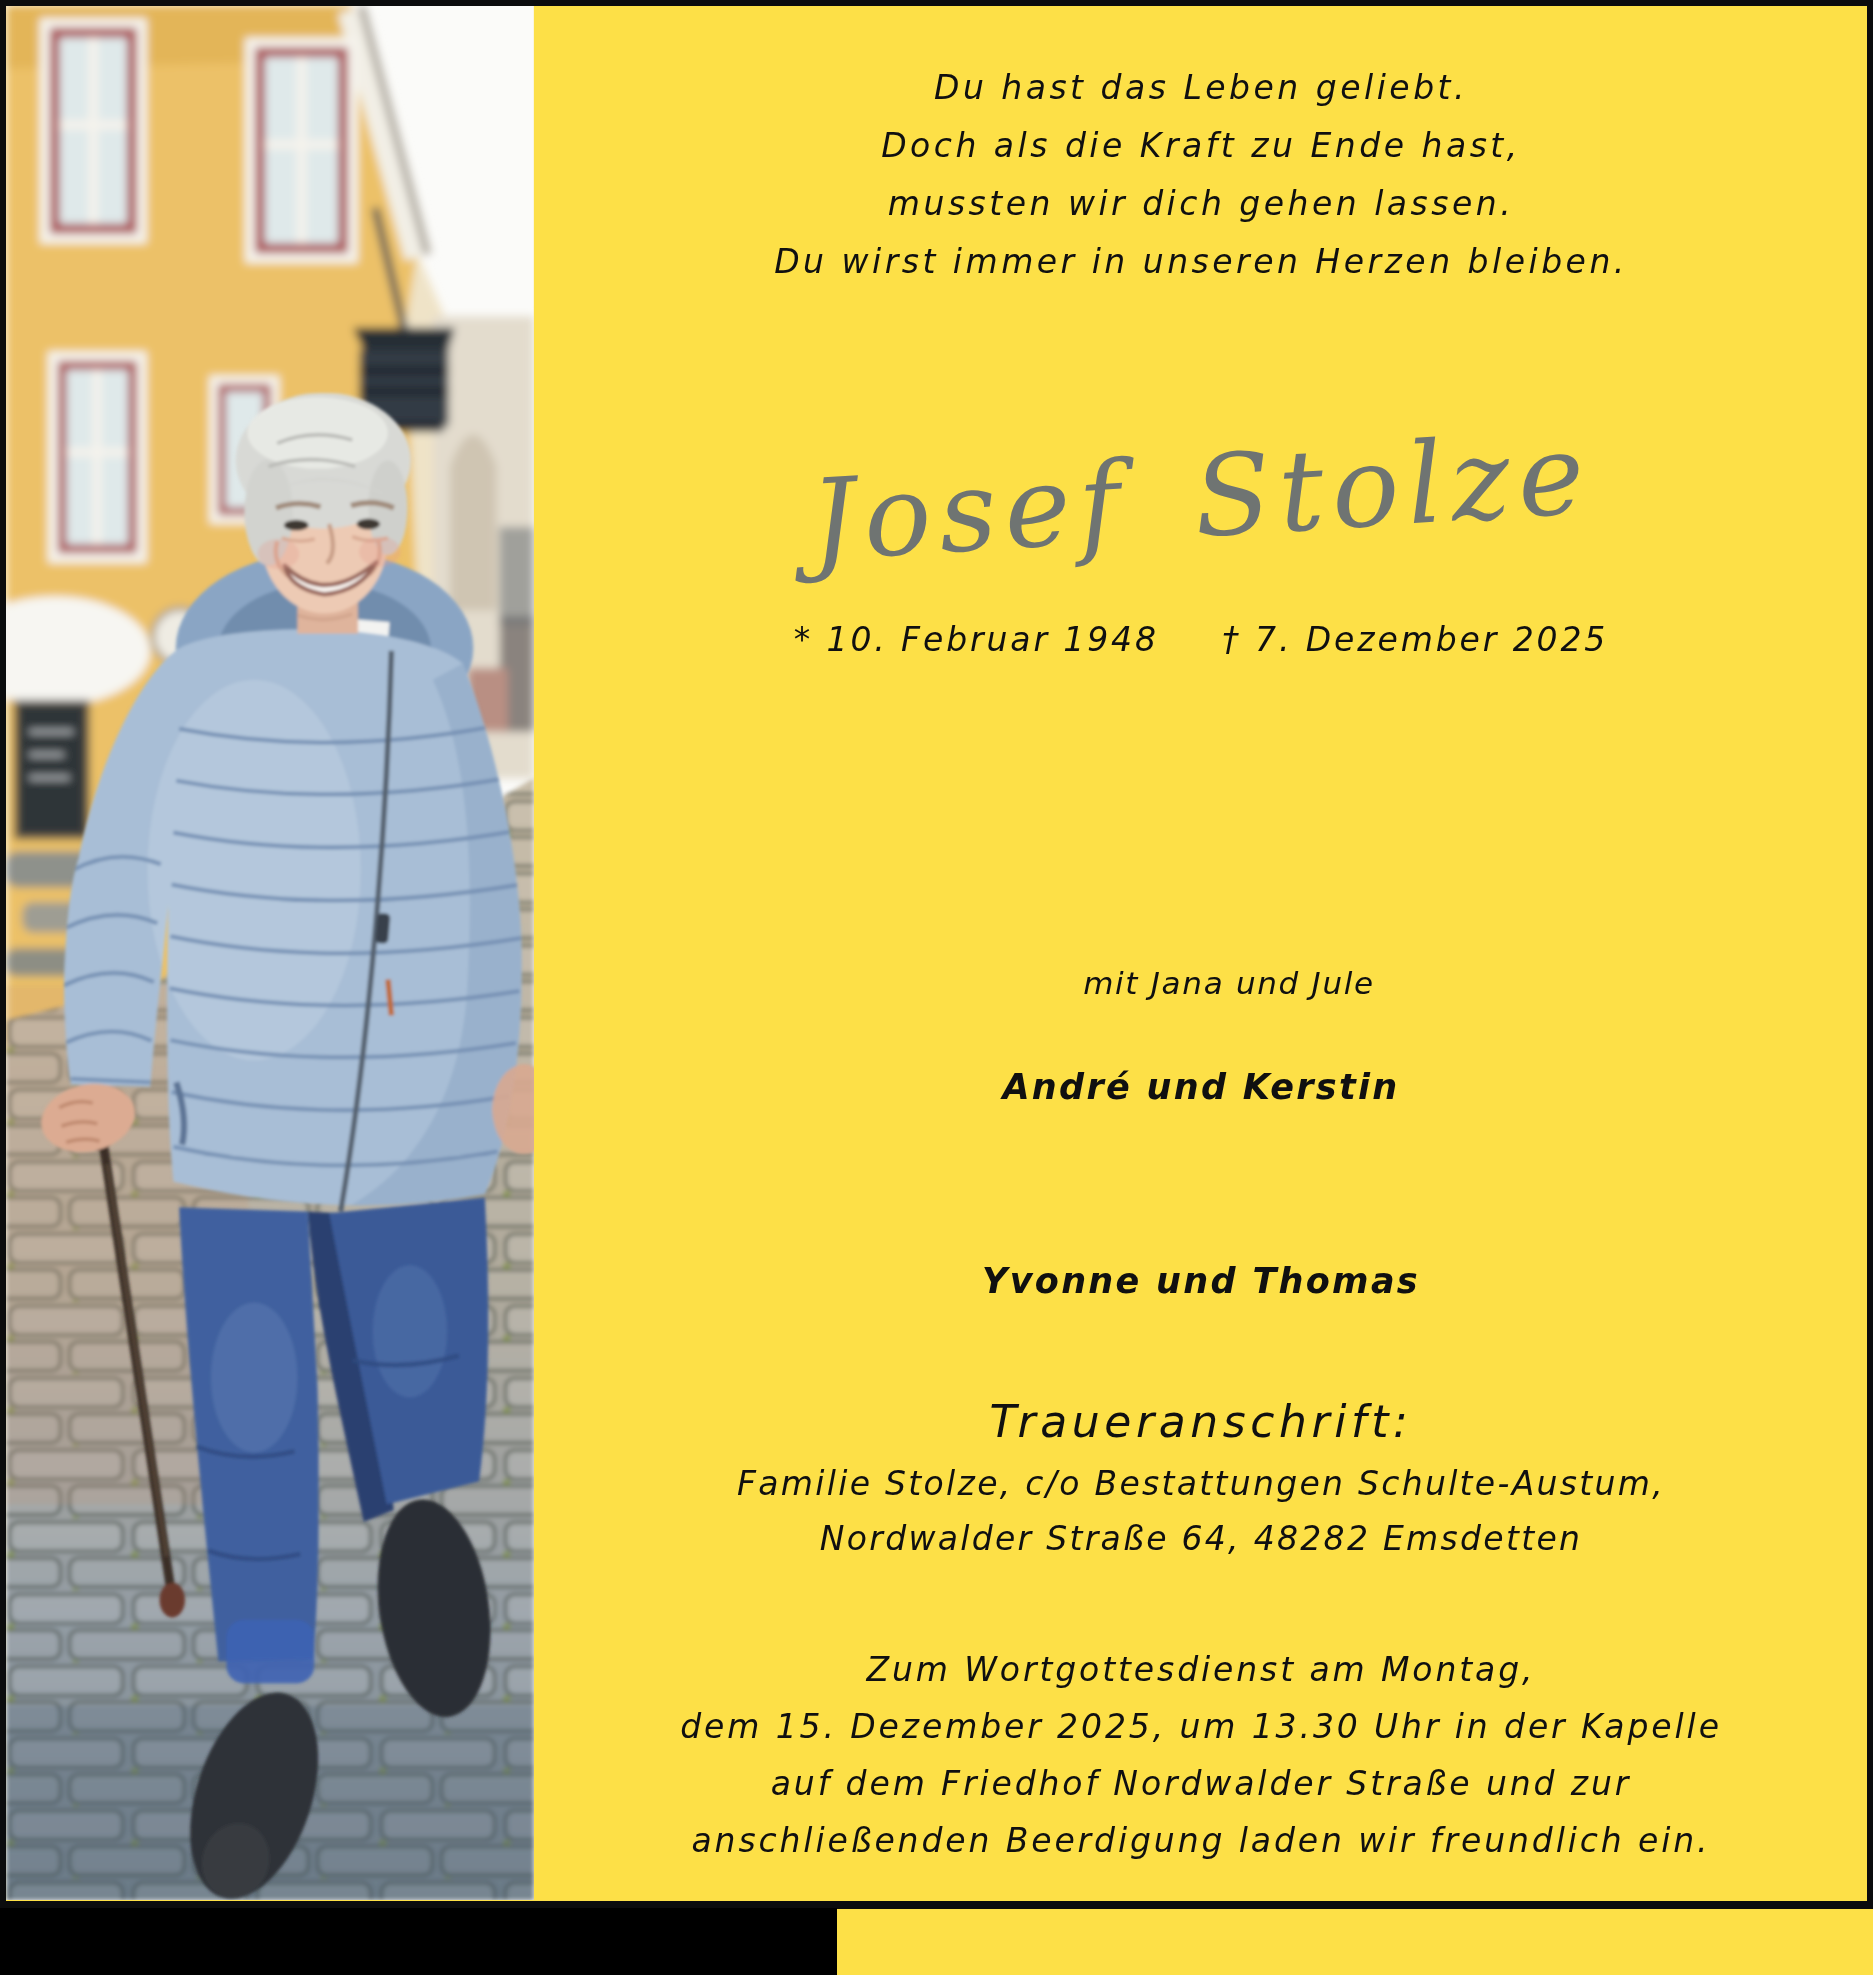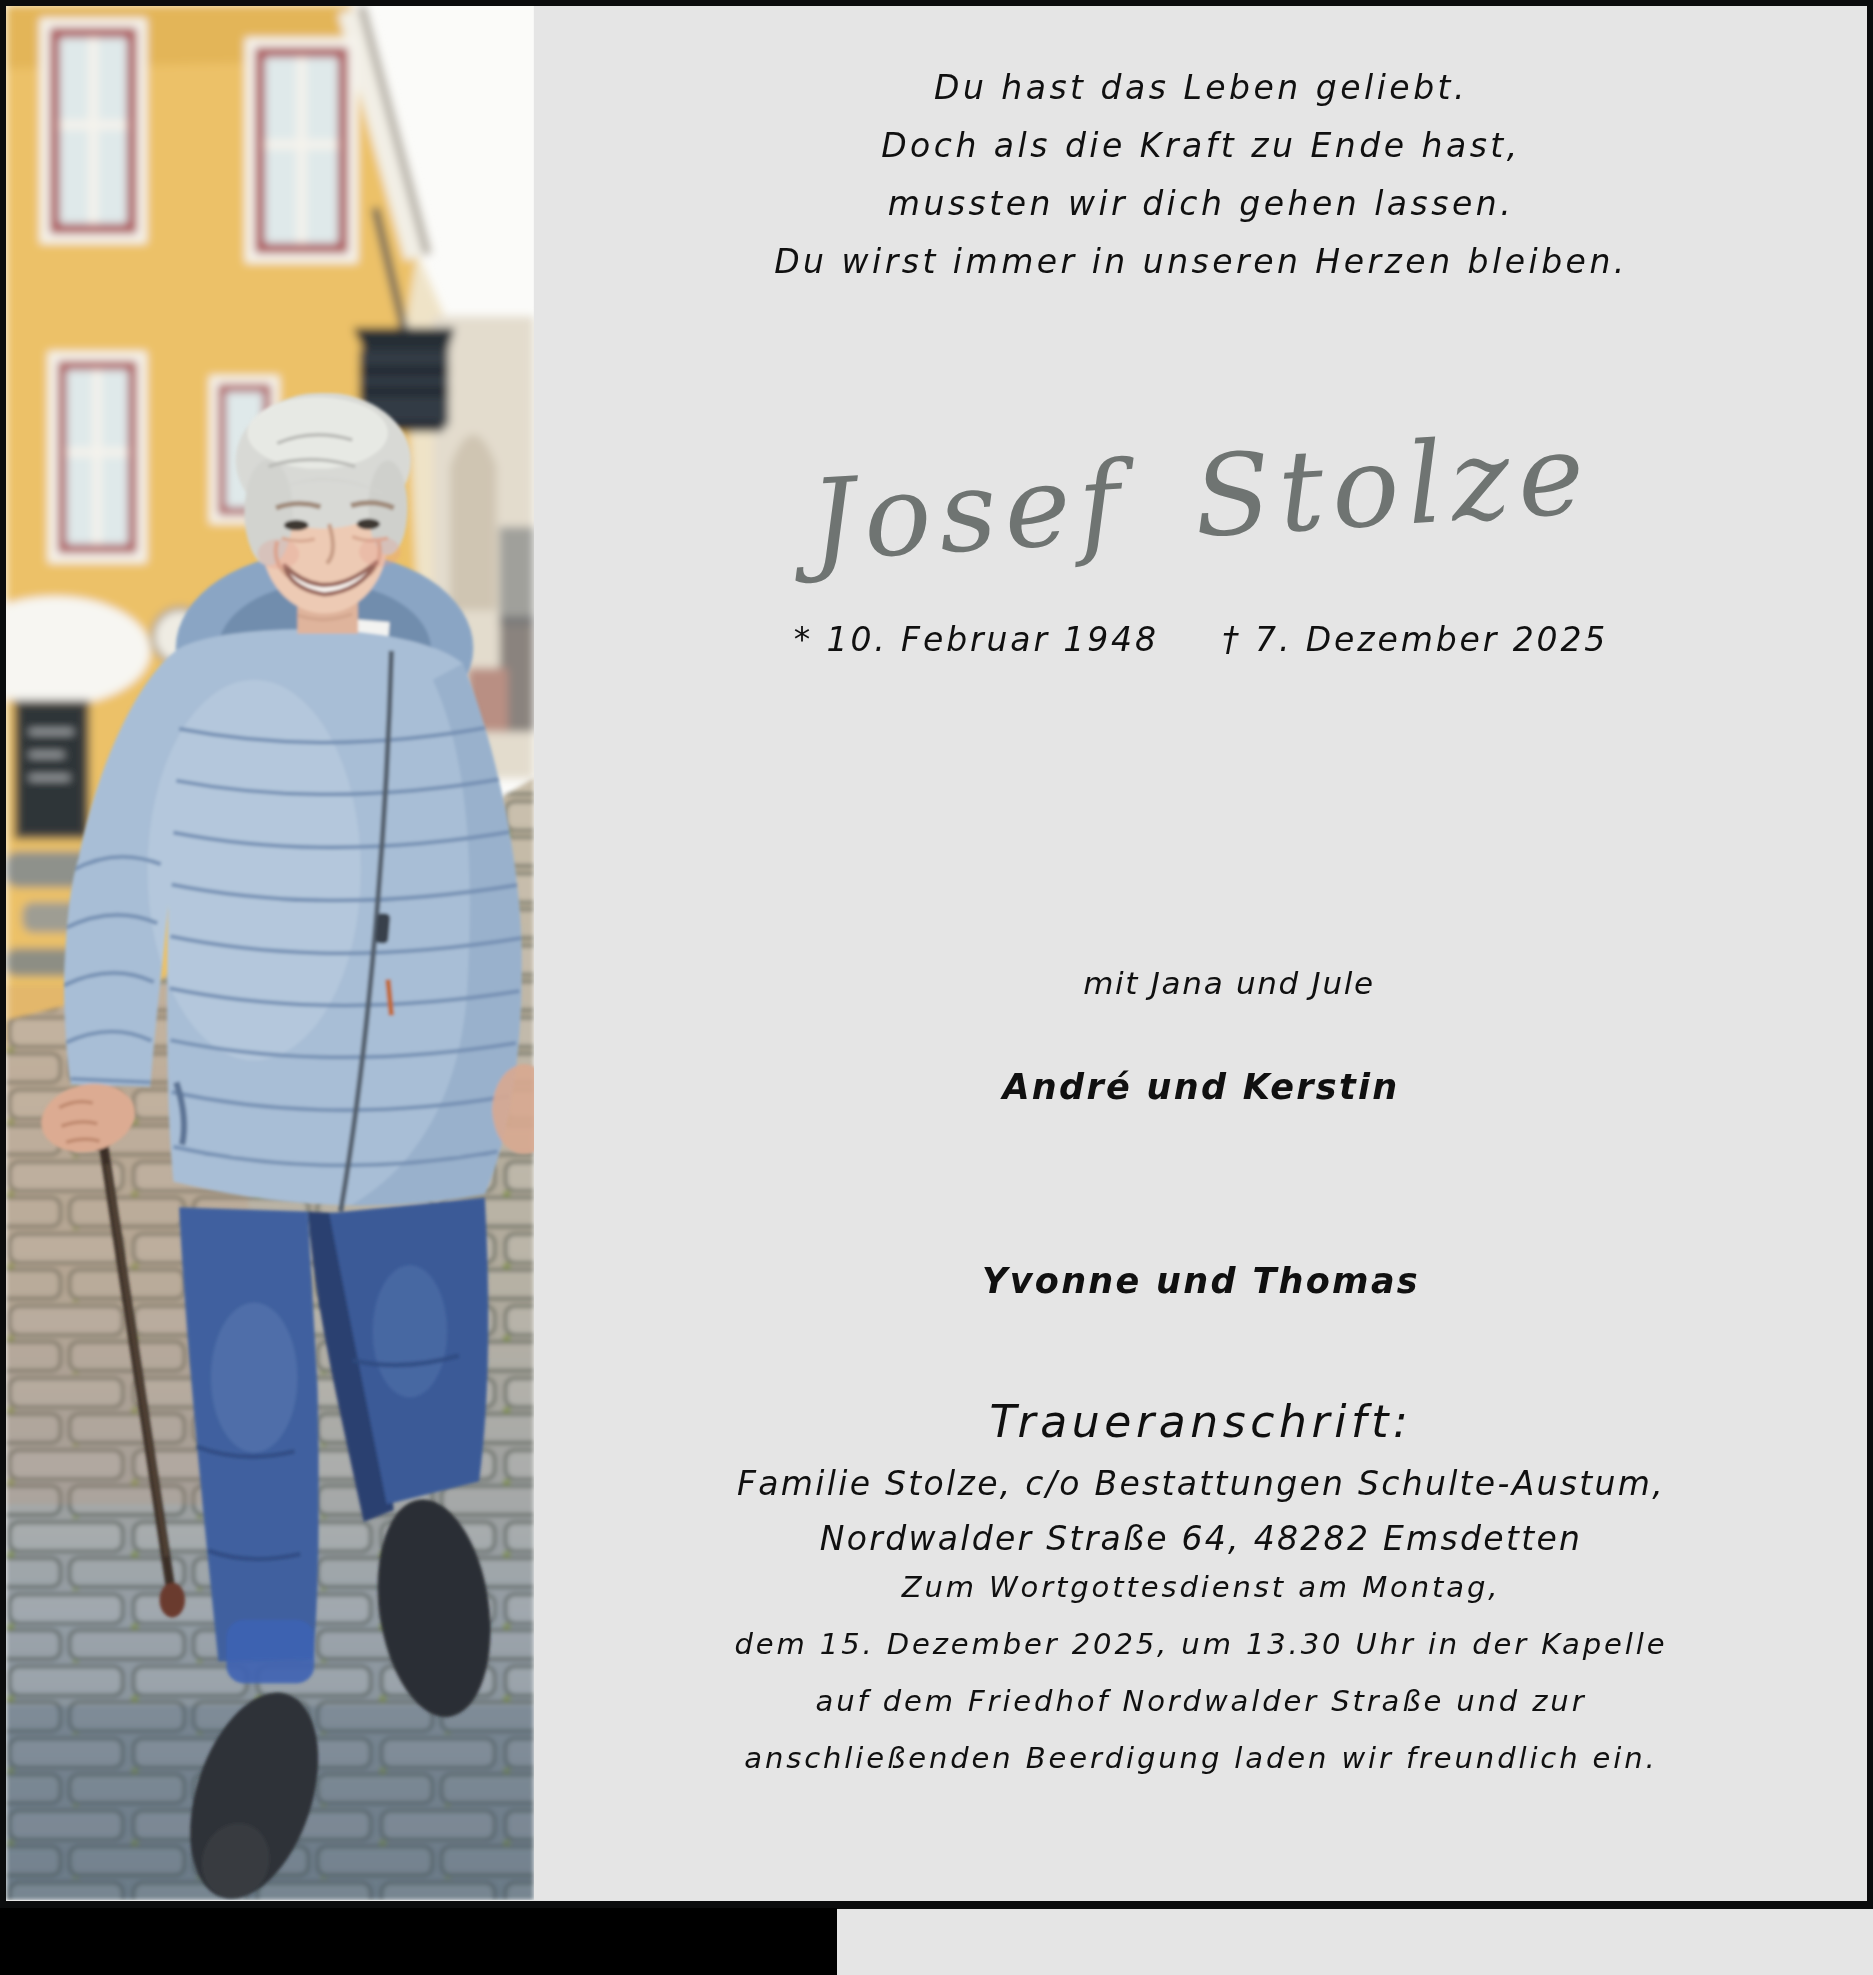--- a/index.html
+++ b/index.html
@@ -1,16 +1,16 @@
 <!DOCTYPE html>
 <html lang="de" style="font-size:9.2px"><head>
 <meta charset="utf-8">
 <style>
   html,body{margin:0;padding:0;background:#ffffff;}
-  .page{position:relative;width:1873px;height:1975px;background:#e5e5e5;overflow:hidden;
+  .page{position:relative;width:1873px;height:1975px;background:#fde047;overflow:hidden;
         font-family:"DejaVu Sans",sans-serif;color:#101010;}
   .abs{position:absolute;}
   
   .frame-top{left:0;top:0;width:1873px;height:5.8px;background:#0b0c0d;}
   .frame-left{left:0;top:0;width:6.3px;height:1901px;background:#0b0c0d;}
   .frame-right{left:1867px;top:0;width:6.3px;height:1908px;background:#0b0c0d;}
   .frame-bottom{left:0;top:1901px;width:1873px;height:7.5px;background:#0b0c0d;}
   .black-block{left:0;top:1908px;width:837px;height:67px;background:#000000;}
   
   .photo{left:6.3px;top:5.2px;width:528px;height:1895px;display:block;}
@@ -23,21 +23,21 @@
         font-size:112px;letter-spacing:8px;word-spacing:23px;color:#6f7472;}
   .dates{top:614px;font-size:33px;line-height:52px;letter-spacing:2.9px;}
   .dates span{display:inline-block;margin:0 25px;}
   .mourner-bold{font-weight:bold;font-size:35px;line-height:52px;letter-spacing:2.3px;}
   .mourner-sub{font-size:31px;line-height:48px;letter-spacing:1.7px;padding-left:28px;}
   .m1{top:799px;} .m2{top:895px;} .m3{top:959px;}
   .m4{top:1061px;} .m5{top:1125px;} .m6{top:1227px;margin-top:28px;}
   .addr-heading{top:1396px;font-size:44px;line-height:52px;letter-spacing:4.6px;}
   .addr-1{top:1458px;font-size:33px;line-height:52px;letter-spacing:2.3px;}
   .addr-2{top:1513px;font-size:33px;line-height:52px;letter-spacing:2.3px;}
-  .service{top:1559px;font-size:29px;line-height:57px;letter-spacing:2.9px;}
+  .service{top:1641px;font-size:33px;line-height:57px;letter-spacing:2.9px;}
 </style>
 </head>
 <body>
 
 <div class="page">
 
   <svg class="photo abs" viewBox="0 0 915 3286" xmlns="http://www.w3.org/2000/svg">
     <defs>
       <filter id="blurBg" x="-5%" y="-5%" width="110%" height="110%">
           <feGaussianBlur stdDeviation="7"></feGaussianBlur>

